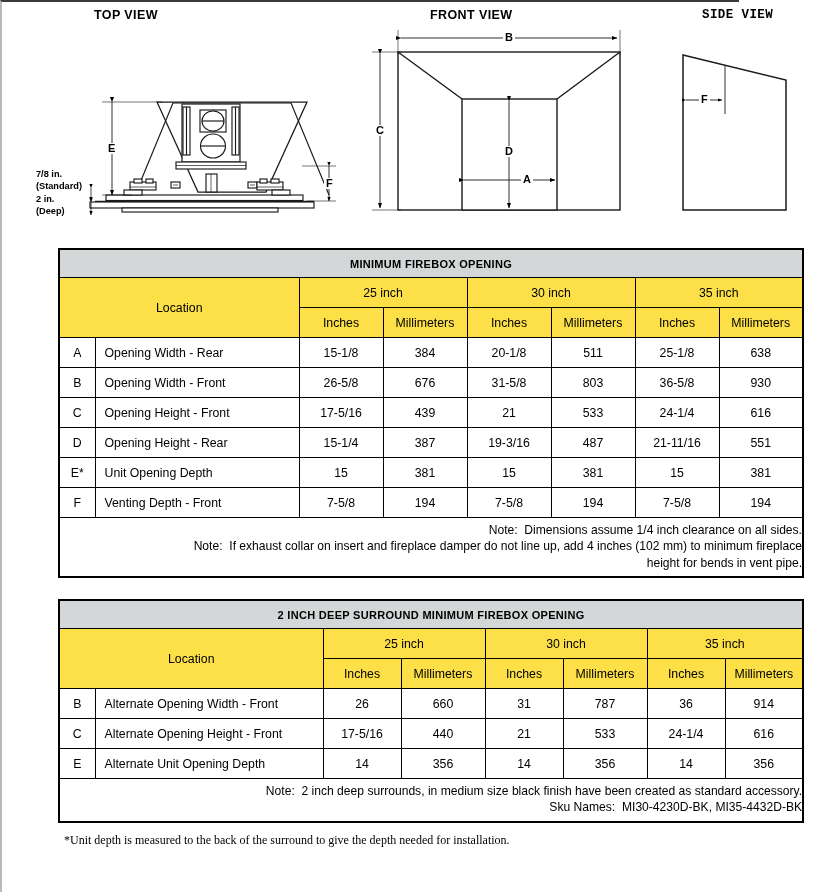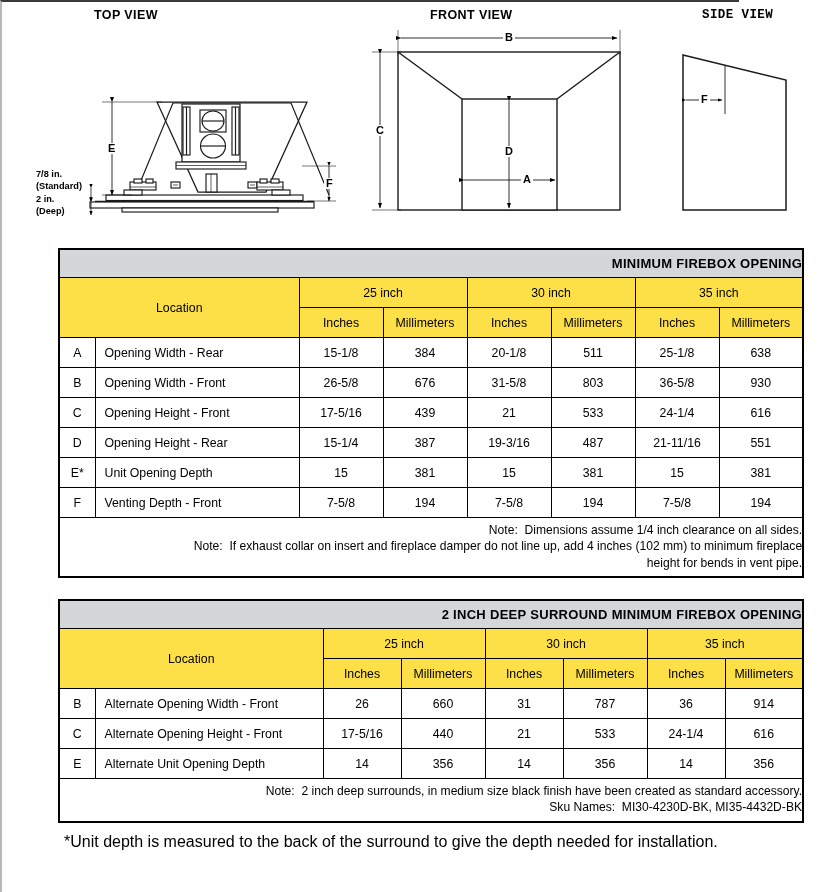--- a/index.html
+++ b/index.html
@@ -82,24 +82,23 @@
     height: 29px;
     background: #fff;
   }
   .tbl .hdr {
     background: #fde047;
     font-weight: normal;
   }
   .tbl .title-cell {
     background: #d3d7d8;
     font-weight: bold;
-    font-size: 13px;
+    font-size: 11px;
     letter-spacing: .3px;
     height: 27px;
-    text-align: right;
   }
   .tbl .loc-cell {
     text-align: left;
     padding-left: 9px;
     margin-left: 46px;
   }
   .tbl .note-cell {
     text-align: right;
     font-size: 12.1px;
     padding: 4px 0 5px 8px;
@@ -109,22 +108,23 @@
   }
   .note-line { display: block; white-space: pre; }
   .note-ind { padding-left: 36px; }
 
   #table1 { left: 56px; top: 246px; width: 744px; }
   #table2 { left: 56px; top: 597px; width: 744px; }
 
   .footnote {
     position: absolute;
     left: 62px;
-    font-size: 16px;
+    font-size: 12px;
     white-space: nowrap;
+    font-family: Liberation Serif, serif;
   }
   #fn1 { top: 831px; }
   #fn2 { top: 861px; }
 </style>
 </head>
 <body>
 
 <div class="page">
 
   <div class="drawings">

